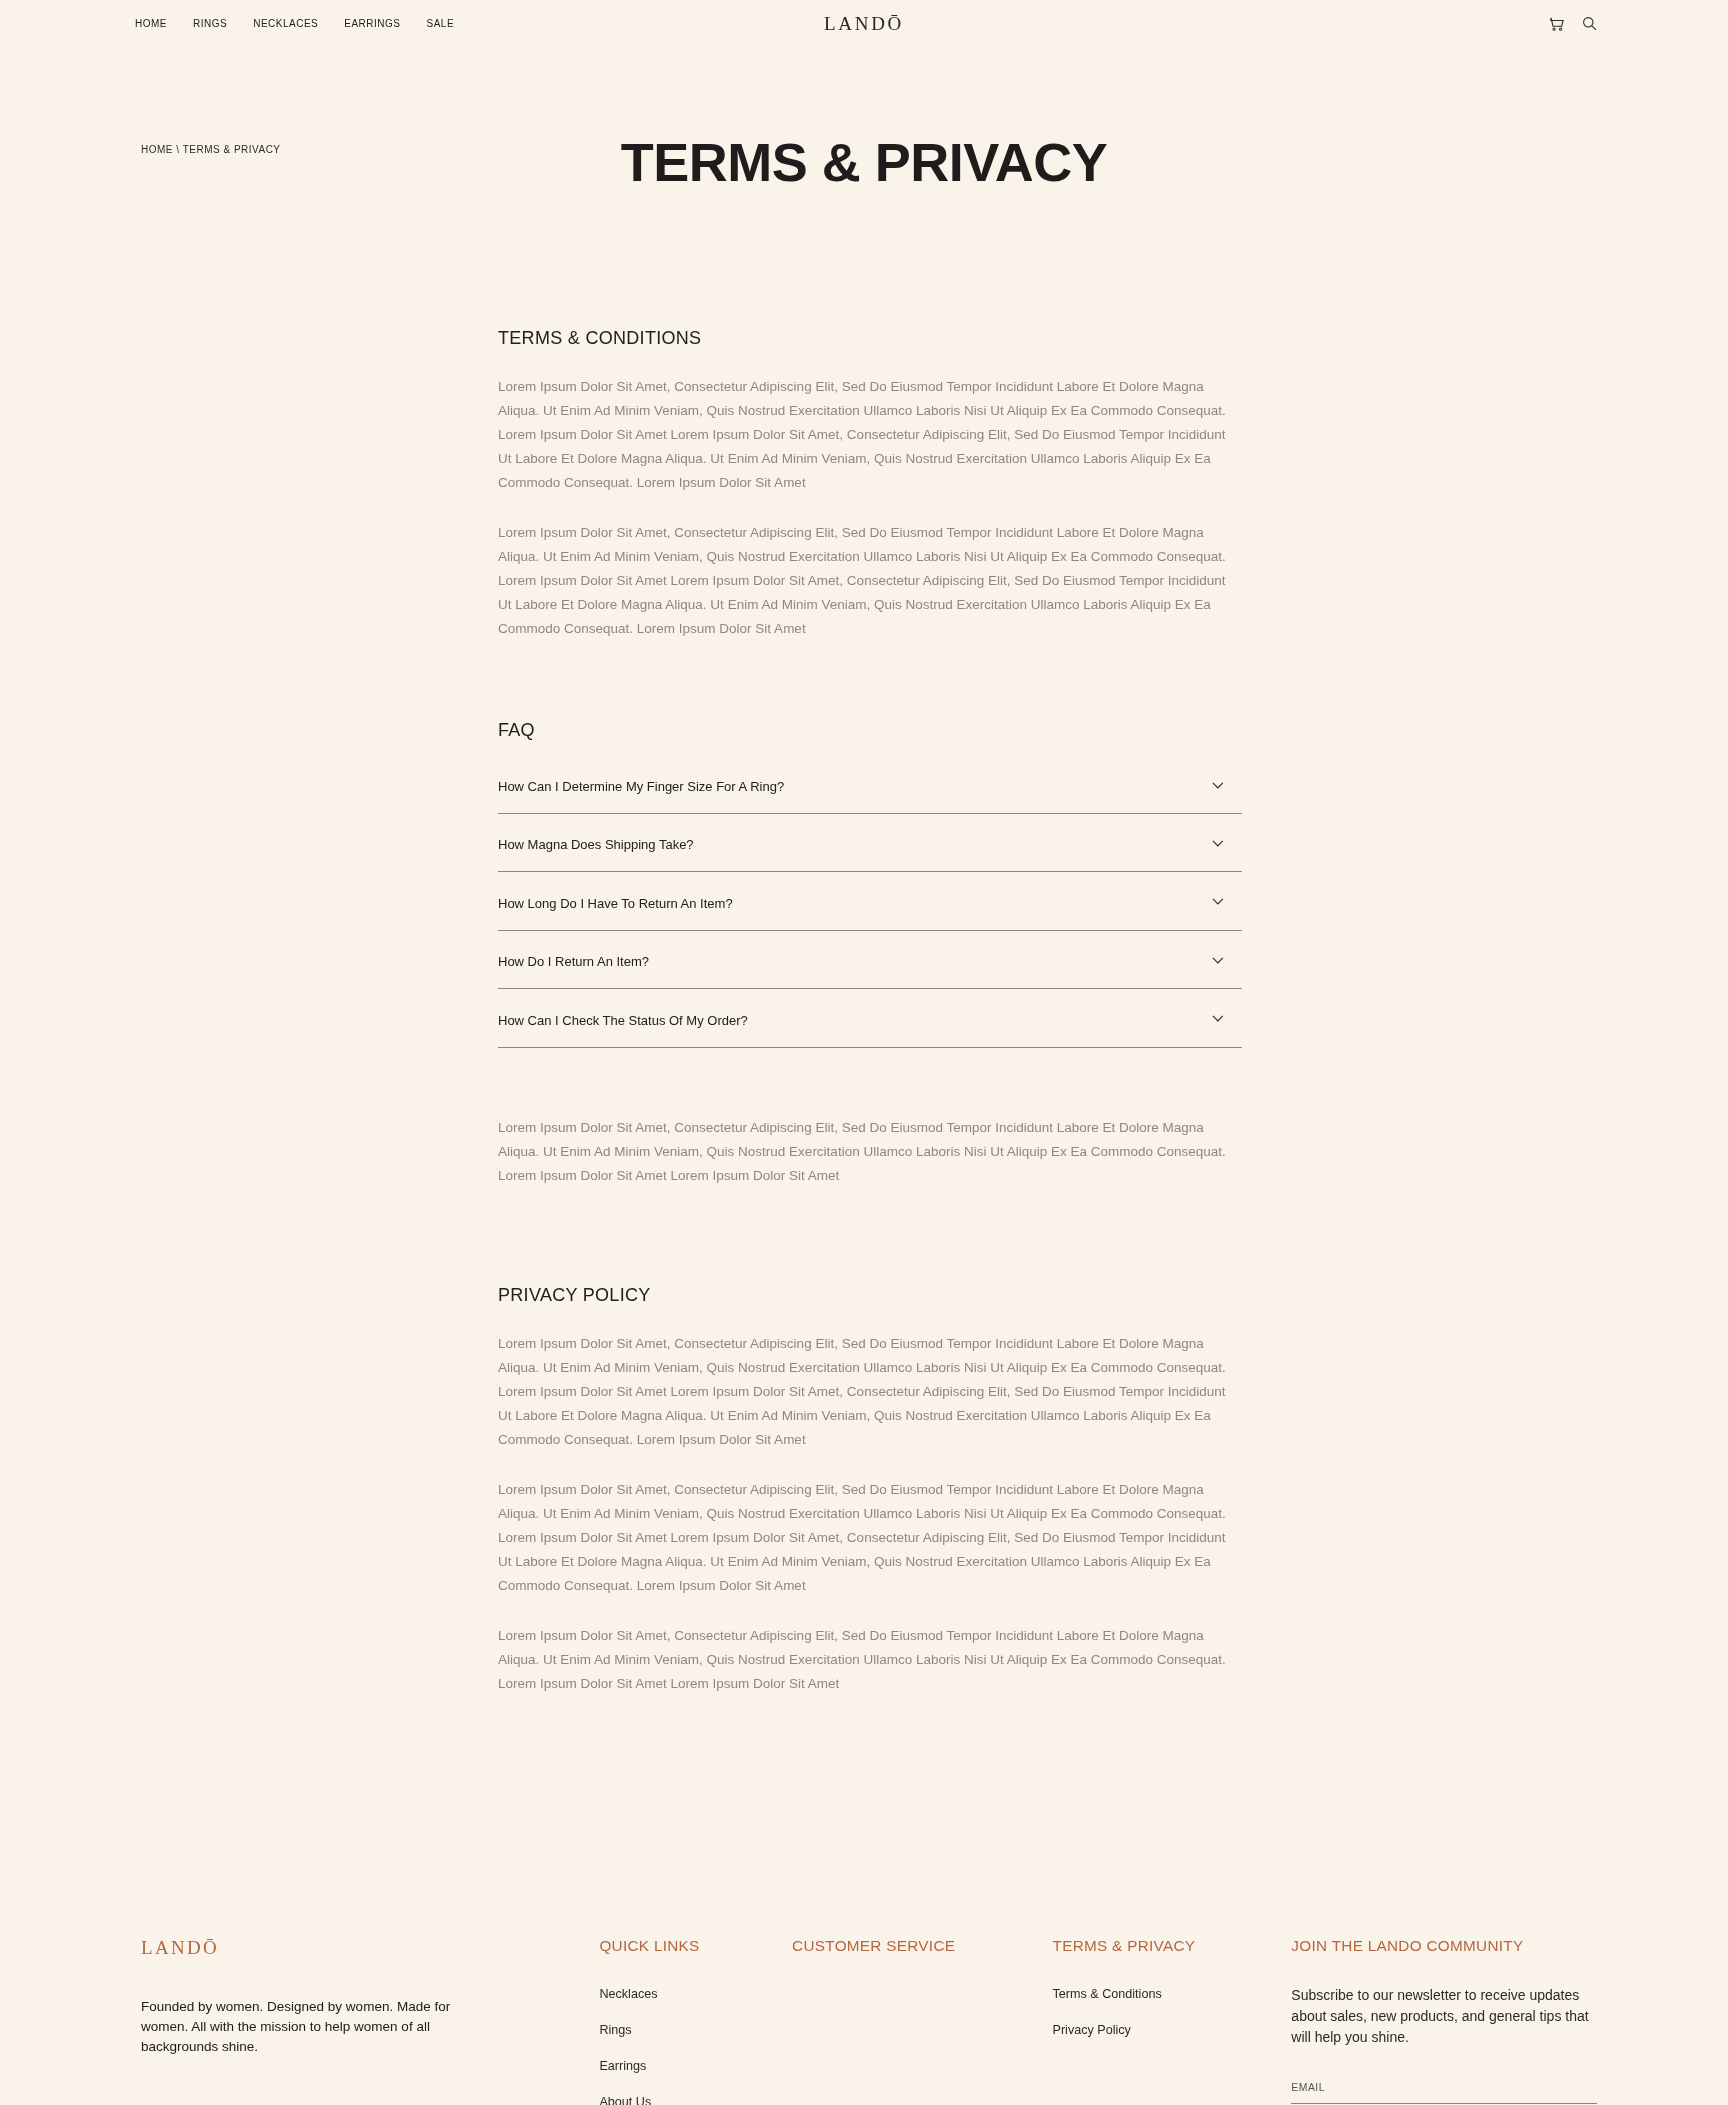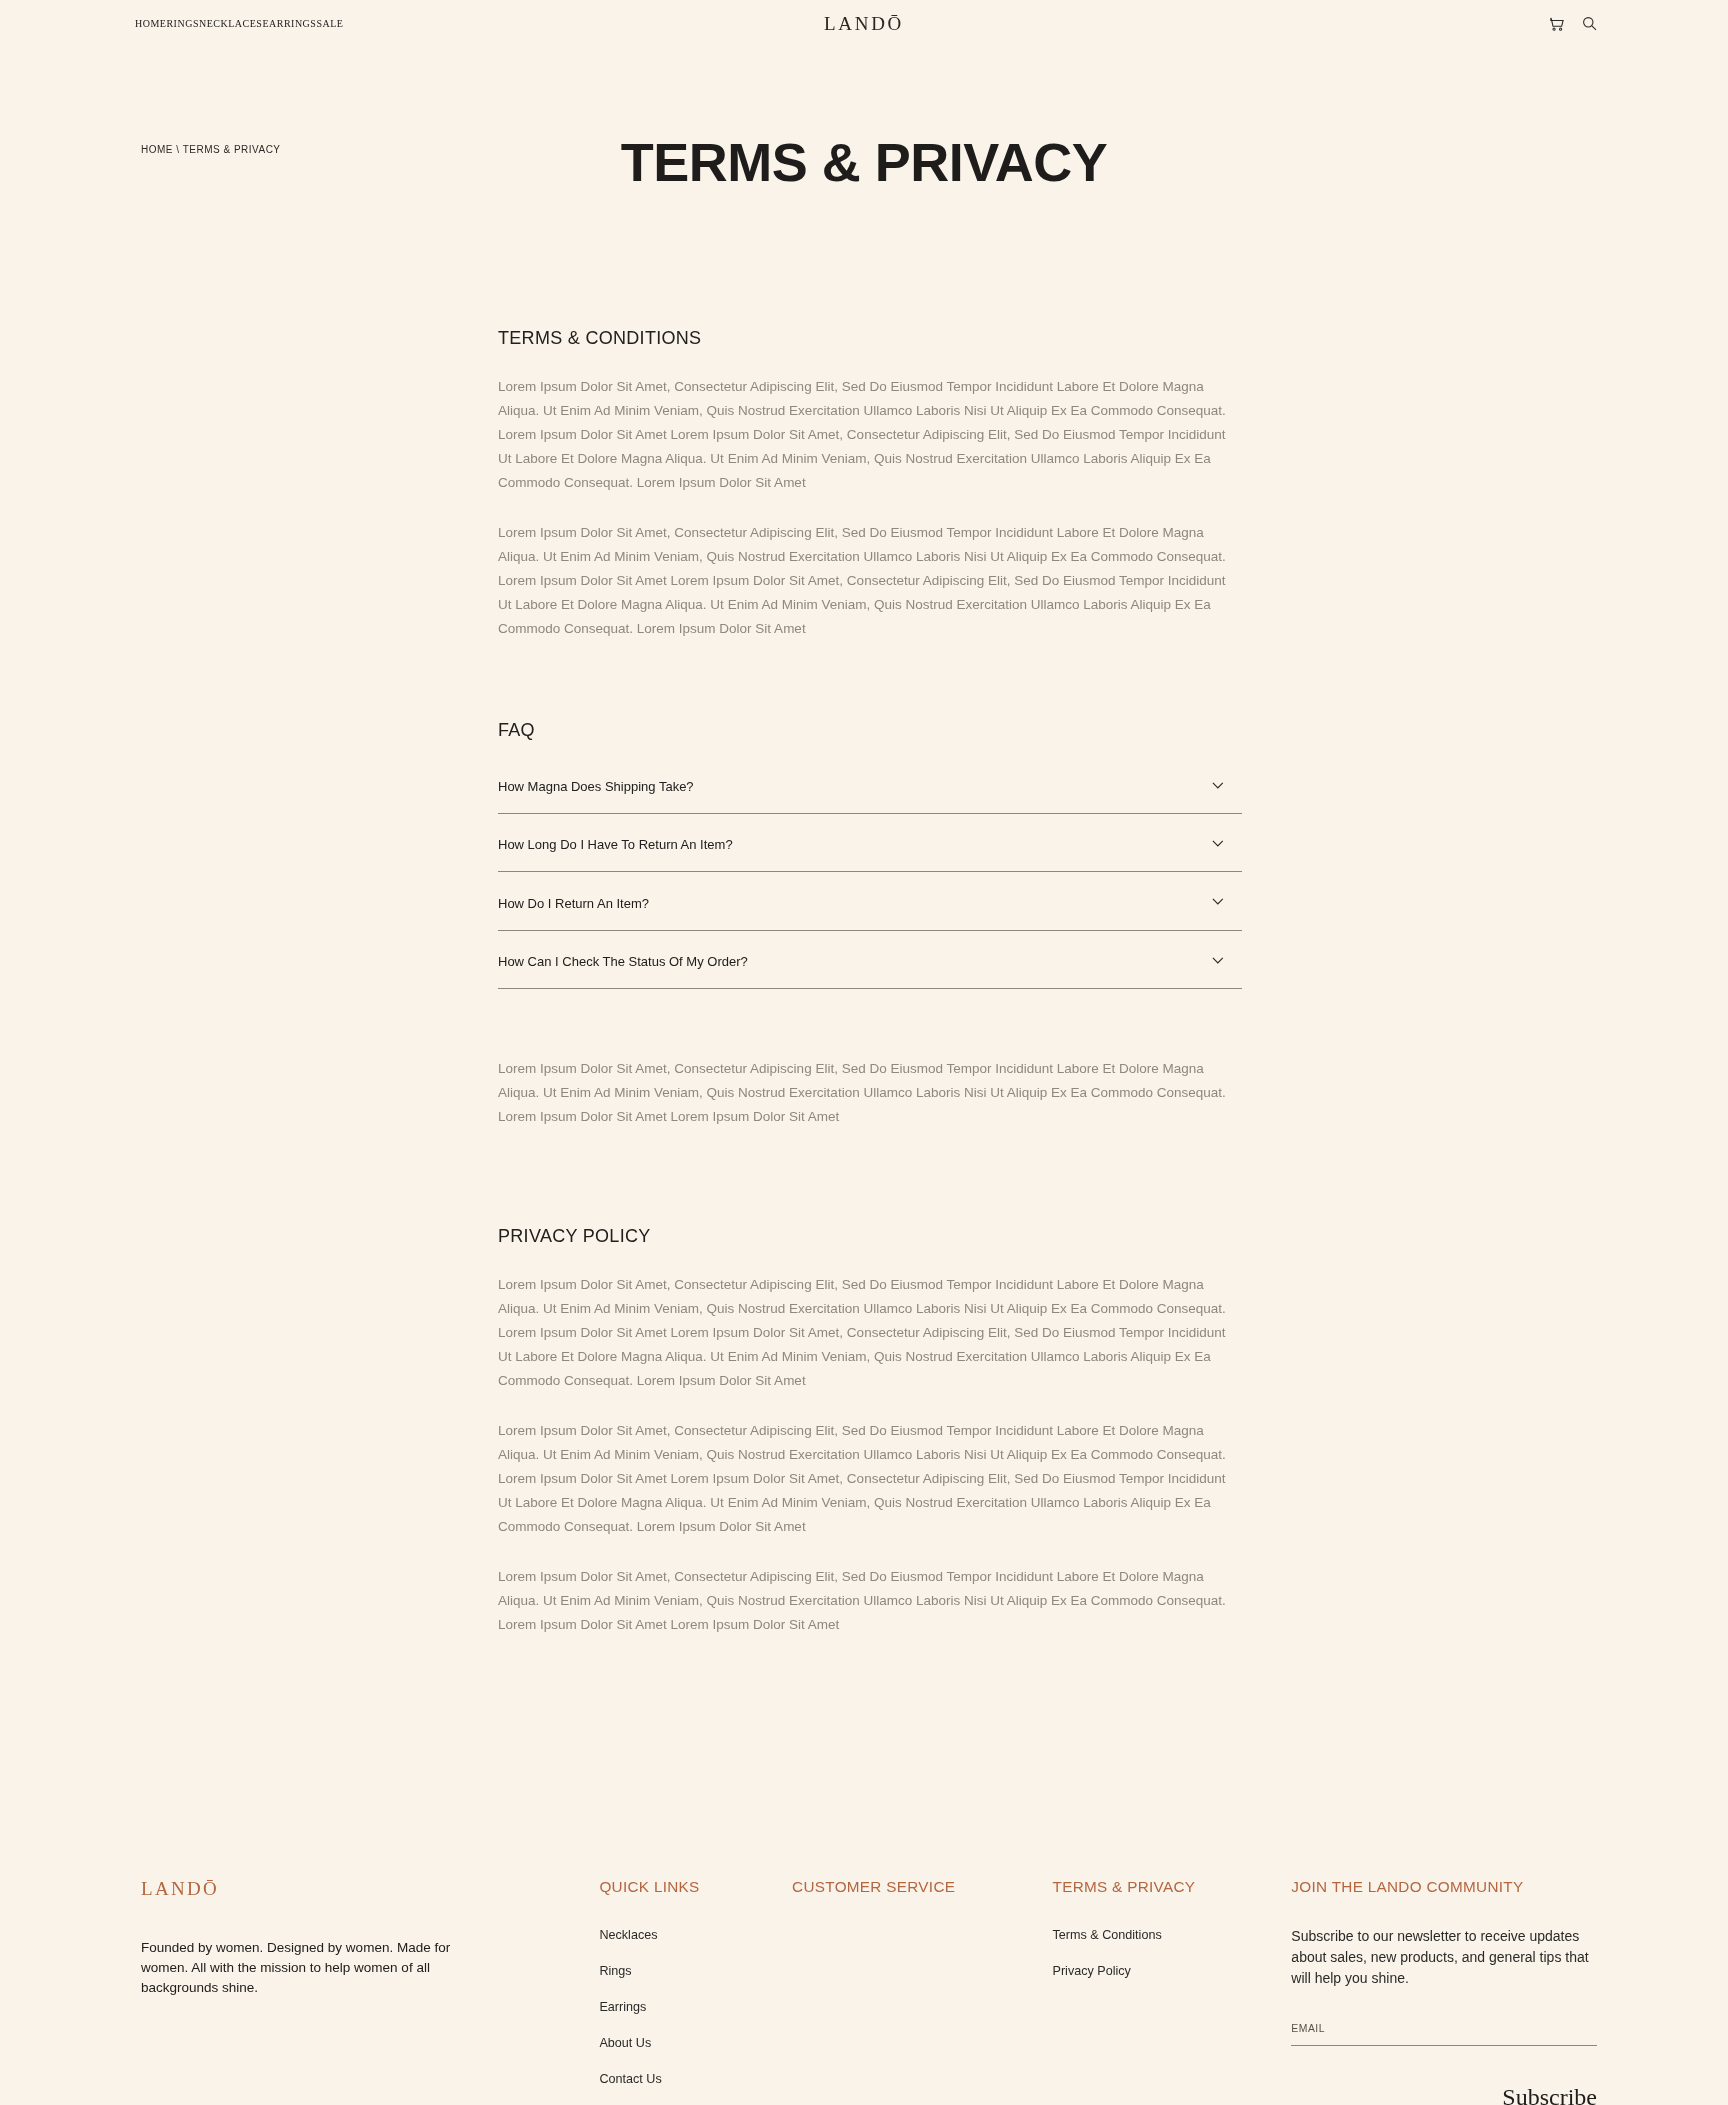--- a/index.html
+++ b/index.html
@@ -11,21 +11,21 @@
   }
   *{box-sizing:border-box;margin:0;padding:0;}
   html,body{background:var(--background);}
   body{
     width:1728px;height:2105px;margin:0;position:relative;overflow:hidden;
     font-family:"Liberation Sans", sans-serif;color:var(--text_dark);
   }
   
   .topnav{position:relative;height:47px;display:flex;align-items:center;
     padding:0 131px 0 135px;}
-  .nav-links{display:flex;list-style:none;font-family:Liberation Serif, serif;}
+  .nav-links{display:flex;gap:26px;list-style:none;}
   .nav-links li{font-size:10px;font-weight:500;letter-spacing:0.5px;cursor:pointer;}
   .logo{position:absolute;left:50%;top:12.6px;transform:translateX(-50%);
     font-family:"Liberation Serif", serif;font-size:19px;letter-spacing:2.7px;
     color:#2A2621;cursor:pointer;}
   .nav-icons{margin-left:auto;display:flex;gap:16px;align-items:center;}
   .nav-icons svg{display:block;cursor:pointer;}
   
   .breadcrumb{position:absolute;left:141px;top:144px;font-size:10px;
     letter-spacing:0.5px;color:#2A2A28;cursor:pointer;}
   .page-title{margin-top:84px;text-align:center;font-size:54px;font-weight:600;
@@ -110,20 +110,26 @@
   <section class="section-terms">
     <h2 class="sec">TERMS &amp; CONDITIONS</h2>
     <p class="muted">Lorem Ipsum Dolor Sit Amet, Consectetur Adipiscing Elit, Sed Do Eiusmod Tempor Incididunt  Labore Et Dolore Magna Aliqua. Ut Enim Ad Minim Veniam, Quis Nostrud Exercitation Ullamco Laboris Nisi Ut Aliquip Ex Ea Commodo Consequat. Lorem Ipsum Dolor Sit Amet  Lorem Ipsum Dolor Sit Amet, Consectetur Adipiscing Elit, Sed Do Eiusmod Tempor Incididunt Ut Labore Et Dolore Magna Aliqua. Ut Enim Ad Minim Veniam, Quis Nostrud Exercitation Ullamco Laboris Aliquip Ex Ea Commodo Consequat.  Lorem Ipsum Dolor Sit Amet</p>
     <p class="muted">Lorem Ipsum Dolor Sit Amet, Consectetur Adipiscing Elit, Sed Do Eiusmod Tempor Incididunt  Labore Et Dolore Magna Aliqua. Ut Enim Ad Minim Veniam, Quis Nostrud Exercitation Ullamco Laboris Nisi Ut Aliquip Ex Ea Commodo Consequat. Lorem Ipsum Dolor Sit Amet  Lorem Ipsum Dolor Sit Amet, Consectetur Adipiscing Elit, Sed Do Eiusmod Tempor Incididunt Ut Labore Et Dolore Magna Aliqua. Ut Enim Ad Minim Veniam, Quis Nostrud Exercitation Ullamco Laboris Aliquip Ex Ea Commodo Consequat.  Lorem Ipsum Dolor Sit Amet</p>
   </section>
 
   <section class="section-faq">
     <h2 class="sec">FAQ</h2>
     <ul class="faq-list">
 
+        <li class="faq-item">
+          <span class="faq-q">How Can I Determine My Finger Size For A Ring?</span>
+          <svg width="11.7" height="7.2" viewBox="0 0 13 8" fill="none" stroke="#2A2A28" stroke-width="1.3">
+            <path d="M1 1 L6.5 6.5 L12 1"></path>
+          </svg>
+        </li>
 
         <li class="faq-item">
           <span class="faq-q">How Magna Does Shipping Take?</span>
           <svg width="11.7" height="7.2" viewBox="0 0 13 8" fill="none" stroke="#2A2A28" stroke-width="1.3">
             <path d="M1 1 L6.5 6.5 L12 1"></path>
           </svg>
         </li>
 
         <li class="faq-item">
           <span class="faq-q">How Long Do I Have To Return An Item?</span>

